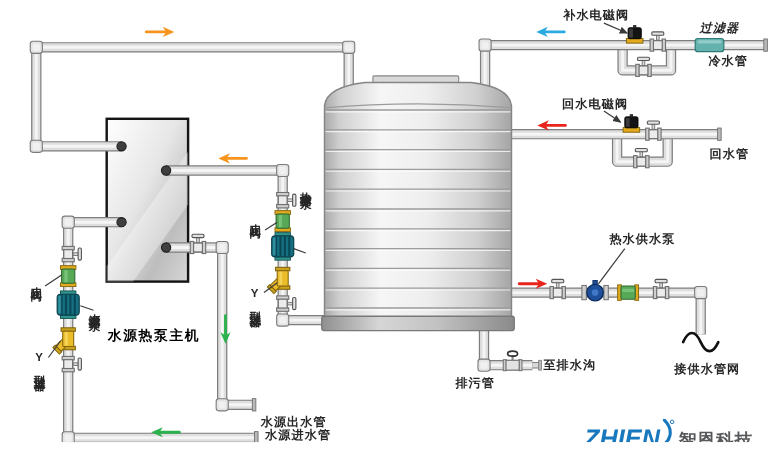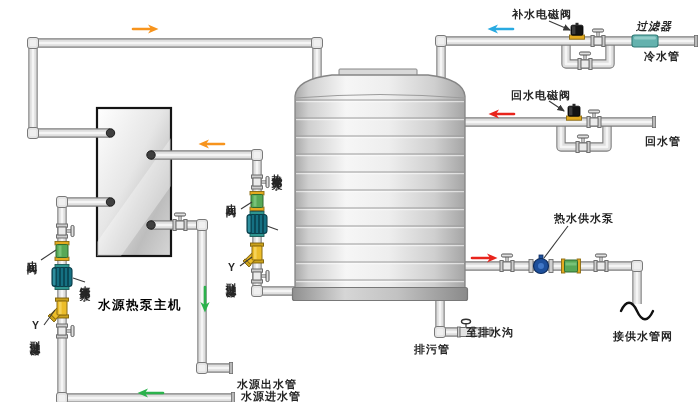--- a/index.html
+++ b/index.html
@@ -268,26 +268,34 @@
 </svg>
 
 <div class="lbl" style="left:512px;top:9px;">补水电磁阀</div>
 <div class="lbl" style="left:636px;top:21px;font-style:italic;">过滤器</div>
 <div class="lbl" style="left:644px;top:51px;">冷水管</div>
 <div class="lbl" style="left:511px;top:90px;">回水电磁阀</div>
 <div class="lbl" style="left:645px;top:136px;text-align:right;">回水管</div>
 <div class="lbl unit-lbl" style="left:98px;top:263px;margin-top:36px;">水源热泵主机</div>
 <div class="lbl" style="left:554px;top:213px;text-align:right;">热水供水泵</div>
 <div class="lbl" style="left:613px;top:331px;">接供水管网</div>
-<div class="lbl" style="left:466px;top:327px;">至排水沟</div>
+<div class="lbl" style="left:494px;top:327px;">至排水沟</div>
 <div class="lbl" style="left:414px;top:344px;">排污管</div>
 <div class="lbl" style="left:237px;top:379px;">水源出水管</div>
 <div class="lbl" style="left:241px;top:391px;">水源进水管</div>
 
 <div class="vlbl" style="left:226px;top:195px;">止回阀</div>
 <div class="vlbl" style="left:272px;top:166px;">热水循环泵</div>
 <div class="vlbl" style="left:226px;top:261px;">Y型过滤器</div>
 <div class="vlbl" style="left:27px;top:252px;">止回阀</div>
 <div class="vlbl" style="left:80px;top:277px;">水源循环泵</div>
 <div class="vlbl" style="left:30px;top:319px;">Y型过滤器</div>
 
-
+<div class="logo">
+  <span class="logo-zhien">ZHIEN</span>
+  <svg width="17" height="28" viewBox="0 0 17 28" style="position:static;margin-left:-2px;">
+    <path d="M1,26 C12,21 15,10 6,1" fill="none" stroke="#1878be" stroke-width="2.8" stroke-linecap="round"></path>
+    <circle cx="13" cy="2.5" r="1.6" fill="none" stroke="#1878be" stroke-width="0.9"></circle>
+  </svg>
+  <span class="logo-cn">智恩科技</span>
 </div>
 
+</div>
+
 </body></html>

